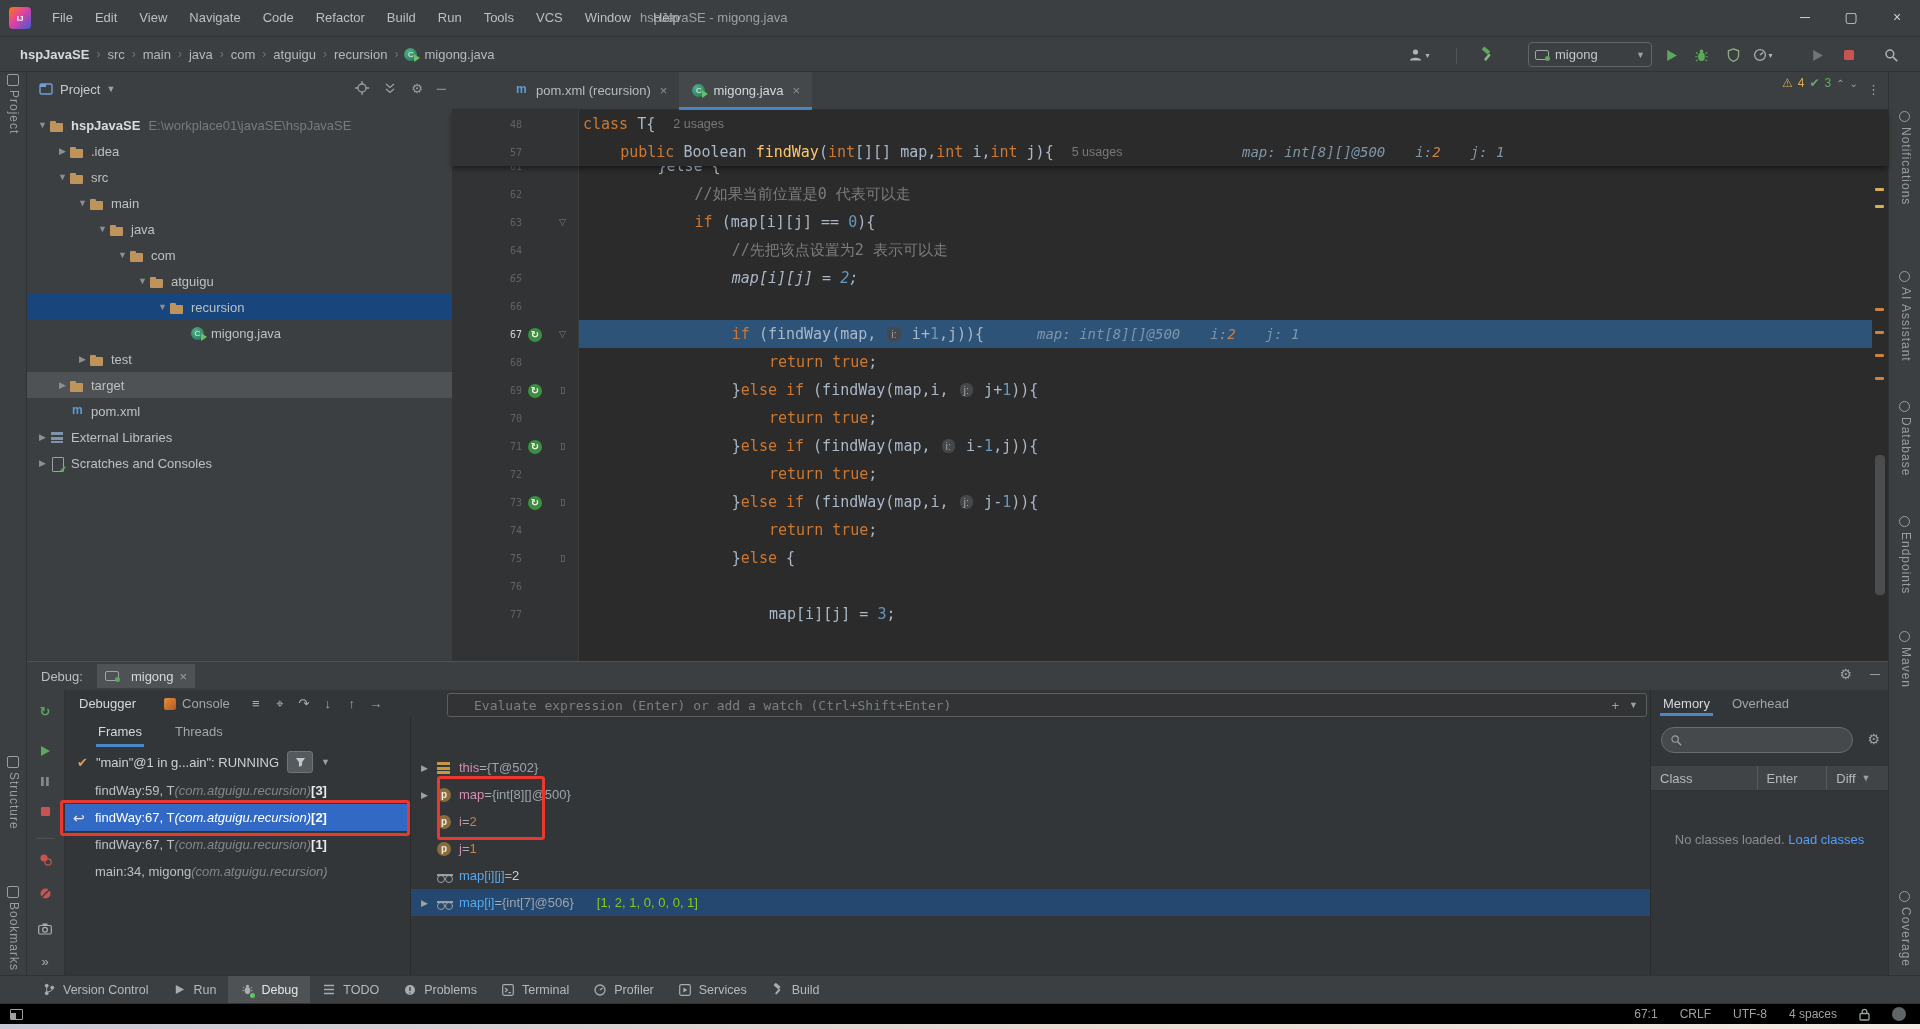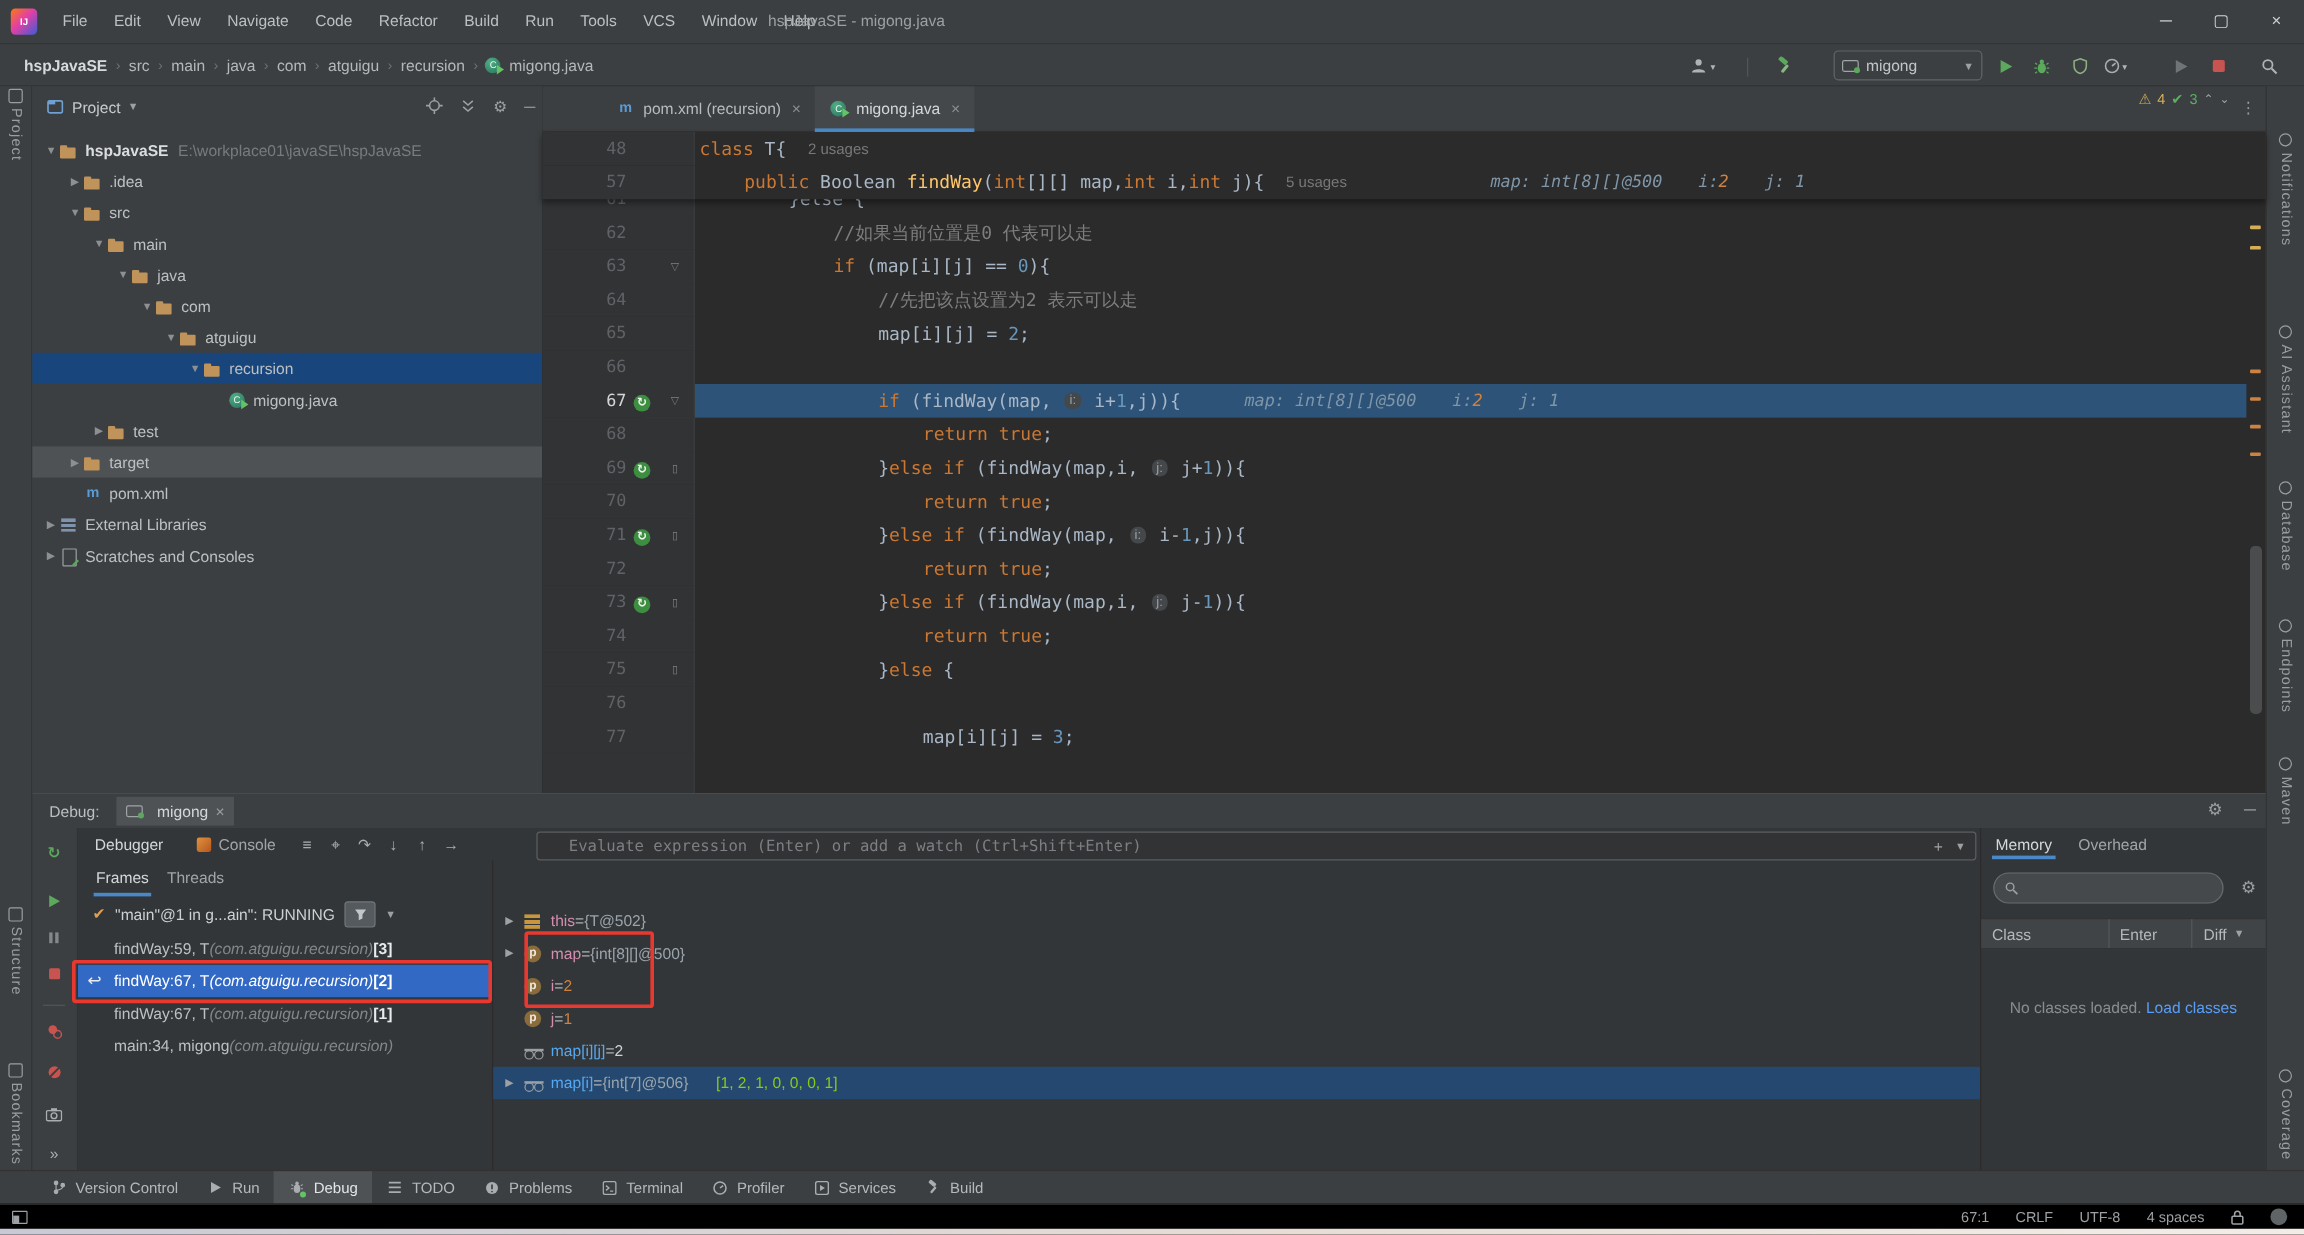--- a/index.html
+++ b/index.html
@@ -75,21 +75,21 @@
   #etab-more { position:absolute; right:8px; top:10px; color:#9da0a3; letter-spacing:0; }
   #gutterbg { position:absolute; left:0; top:38px; bottom:0; width:127px; background:#313335; border-right:1px solid #3a3d3f; }
 
   #stickies { position:absolute; left:0; top:38px; width:100%; z-index:5; box-shadow:0 3px 5px rgba(0,0,0,.4); }
   #codelines { position:absolute; left:0; top:80px; width:100%; z-index:1; }
   .line { height:28px; display:flex; align-items:center; position:relative; }
   .line .band { position:absolute; left:85px; right:16px; top:0; bottom:0; background:#2d5379; }
   .gut { width:127px; flex:0 0 auto; display:flex; align-items:center; height:100%; position:relative; background:#313335; border-right:1px solid #3a3d3f; }
   .sticky-row .gut { background:#313335; }
   .line.cur .gut { background:#313335; }
-  .lnum { width:70px; text-align:right; color:#606366; font-size:14px; font-family:"DejaVu Sans Mono",monospace; }
+  .lnum { width:70px; text-align:right; color:#606366; font-size:10px; font-family:"DejaVu Sans Mono",monospace; }
   .line.cur .lnum { color:#d4d6d8; }
   .lic { width:26px; text-align:center; }
   .lfold { width:29px; text-align:center; color:#7d8184; font-size:9px; }
   .rec-ic { display:inline-block; width:14px; height:14px; border-radius:50%; background:#3e8e41; color:#eef5ee; font-size:10px; line-height:14px; font-weight:bold; }
   .codewrap { position:relative; z-index:2; display:flex; align-items:center; font-family:"DejaVu Sans Mono","Liberation Mono",monospace; font-size:15px; white-space:pre; height:100%; }
   .tk-k { color:#cc7832; } .tk-t { color:#a9b7c6; } .tk-n { color:#6897bb; }
   .tk-c { color:#7d7d7d; } .tk-m { color:#ffc66b; }
   .inlay { background:#45484b; color:#9aa0a6; font-size:11px; border-radius:6px; padding:1px 4px; margin:0 2px; font-family:"Liberation Sans",sans-serif; }
   .usages { color:#787878; font-size:12.5px; margin-left:18px; font-family:"Liberation Sans",sans-serif; }
   .dhints { position:absolute; top:0; height:100%; display:flex; align-items:center; font-style:italic; font-size:14px; z-index:3; }
@@ -113,21 +113,21 @@
   #dbg-toprow .vtab { padding:0 14px; color:#c7cacc; }
   #dbg-toprow .vtab.dim { color:#a2a5a8; display:flex; align-items:center; gap:6px; }
   .console-ic { width:12px; height:12px; border-radius:2px; background:linear-gradient(135deg,#e0913c,#b5571f); }
   .step-ic { width:24px; text-align:center; color:#a9adb0; font-size:13px; }
   #evalbar { position:absolute; left:420px; top:31px; width:1200px; height:24px; background:#313335; border:1px solid #5a5f62; border-radius:3px; display:flex; align-items:center; color:#7d7f82; font-size:13px; padding-left:26px; }
   #evalbar .plus { margin-left:auto; margin-right:10px; color:#9da0a3; } #evalbar .dd { margin-right:8px; color:#9da0a3; font-size:9px; }
 
   
   #frames { position:absolute; left:38px; top:55px; width:345px; bottom:0; }
   #ftabs { height:30px; display:flex; align-items:center; }
-  #ftabs .ft { margin-left:15px; padding-bottom:2px; color:#a2a5a8; position:relative; }
+  #ftabs .ft { margin-left:33px; padding-bottom:2px; color:#a2a5a8; position:relative; }
   #ftabs .ft.on { color:#d5d8da; }
   #ftabs .ft.on::after { content:""; position:absolute; left:-2px; right:-2px; bottom:-6px; height:3px; background:#4a88c7; }
   #threadrow { height:30px; display:flex; align-items:center; padding-left:12px; color:#ced1d4; }
   #threadrow .chk { color:#e09e54; font-weight:bold; margin-right:8px; }
   #threadrow .fbtn { margin-left:8px; width:26px; height:22px; background:#555a5e; border:1px solid #707678; border-radius:3px; display:flex; align-items:center; justify-content:center; }
   #threadrow .dd { margin-left:8px; color:#9da0a3; font-size:9px; }
   .frow { height:27px; display:flex; align-items:center; padding-left:30px; white-space:nowrap; position:relative; }
   .frow .fic { position:absolute; left:8px; color:#e8eaec; font-size:14px; }
   .frow.sel { background:#3169c5; }
   .frow .ft1 { color:#bcc0c3; } .frow .fpk { color:#84878a; font-style:italic; } .frow .fbg { color:#e8eaec; font-weight:bold; }
@@ -453,21 +453,21 @@
           <div class="codewrap" style="padding-left: 115.6px;"><span class="tk-k">if</span><span class="tk-t"> (map[i][j] == </span><span class="tk-n">0</span><span class="tk-t">){</span></div>
         </div>
         <div class="line" style="background: transparent;">
           <div class="gut">
             <span class="lnum">64</span>
             <span class="lic"></span>
             <span class="lfold"></span>
           </div>
           <div class="codewrap" style="padding-left: 152.8px;"><span class="tk-c">//先把该点设置为2 表示可以走</span></div>
         </div>
-        <div class="line" style="background: transparent;">
+        <div class="line" style="background: transparent; font-style: italic;">
           <div class="gut">
             <span class="lnum">65</span>
             <span class="lic"></span>
             <span class="lfold"></span>
           </div>
           <div class="codewrap" style="padding-left: 152.8px;"><span class="tk-t">map[i][j] = </span><span class="tk-n">2</span><span class="tk-t">;</span></div>
         </div>
         <div class="line" style="background: transparent;">
           <div class="gut">
             <span class="lnum">66</span>

